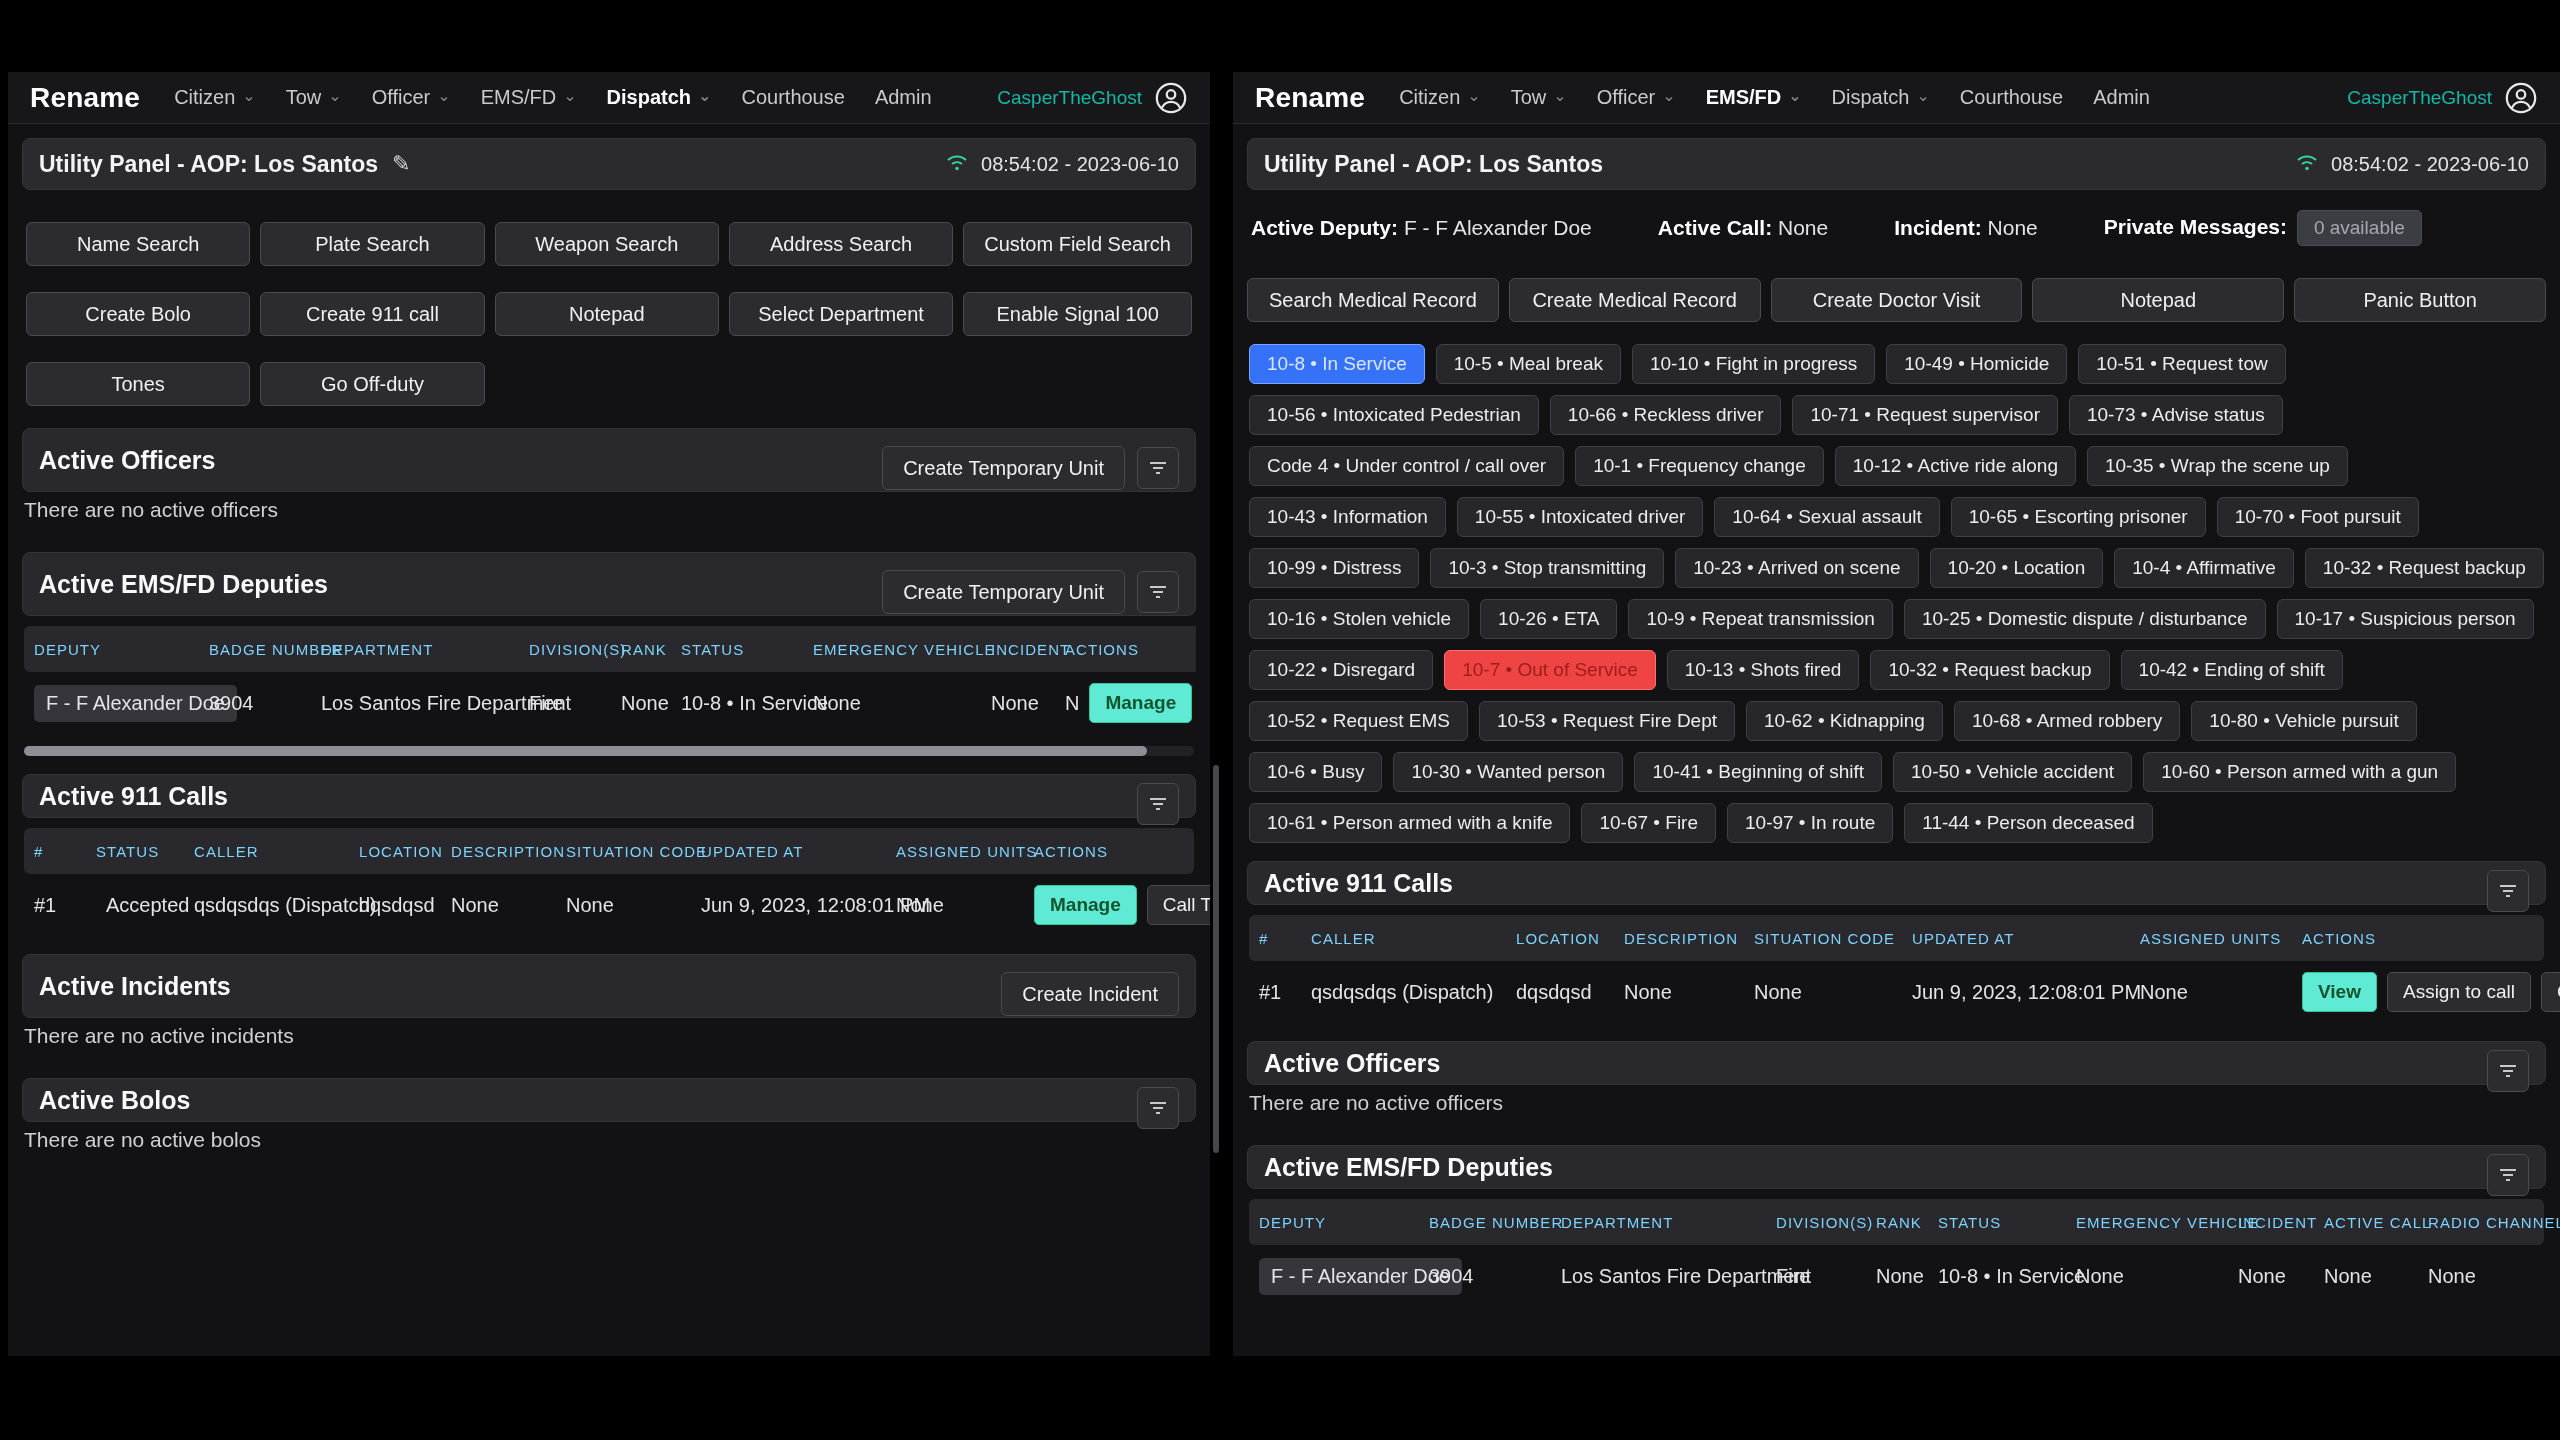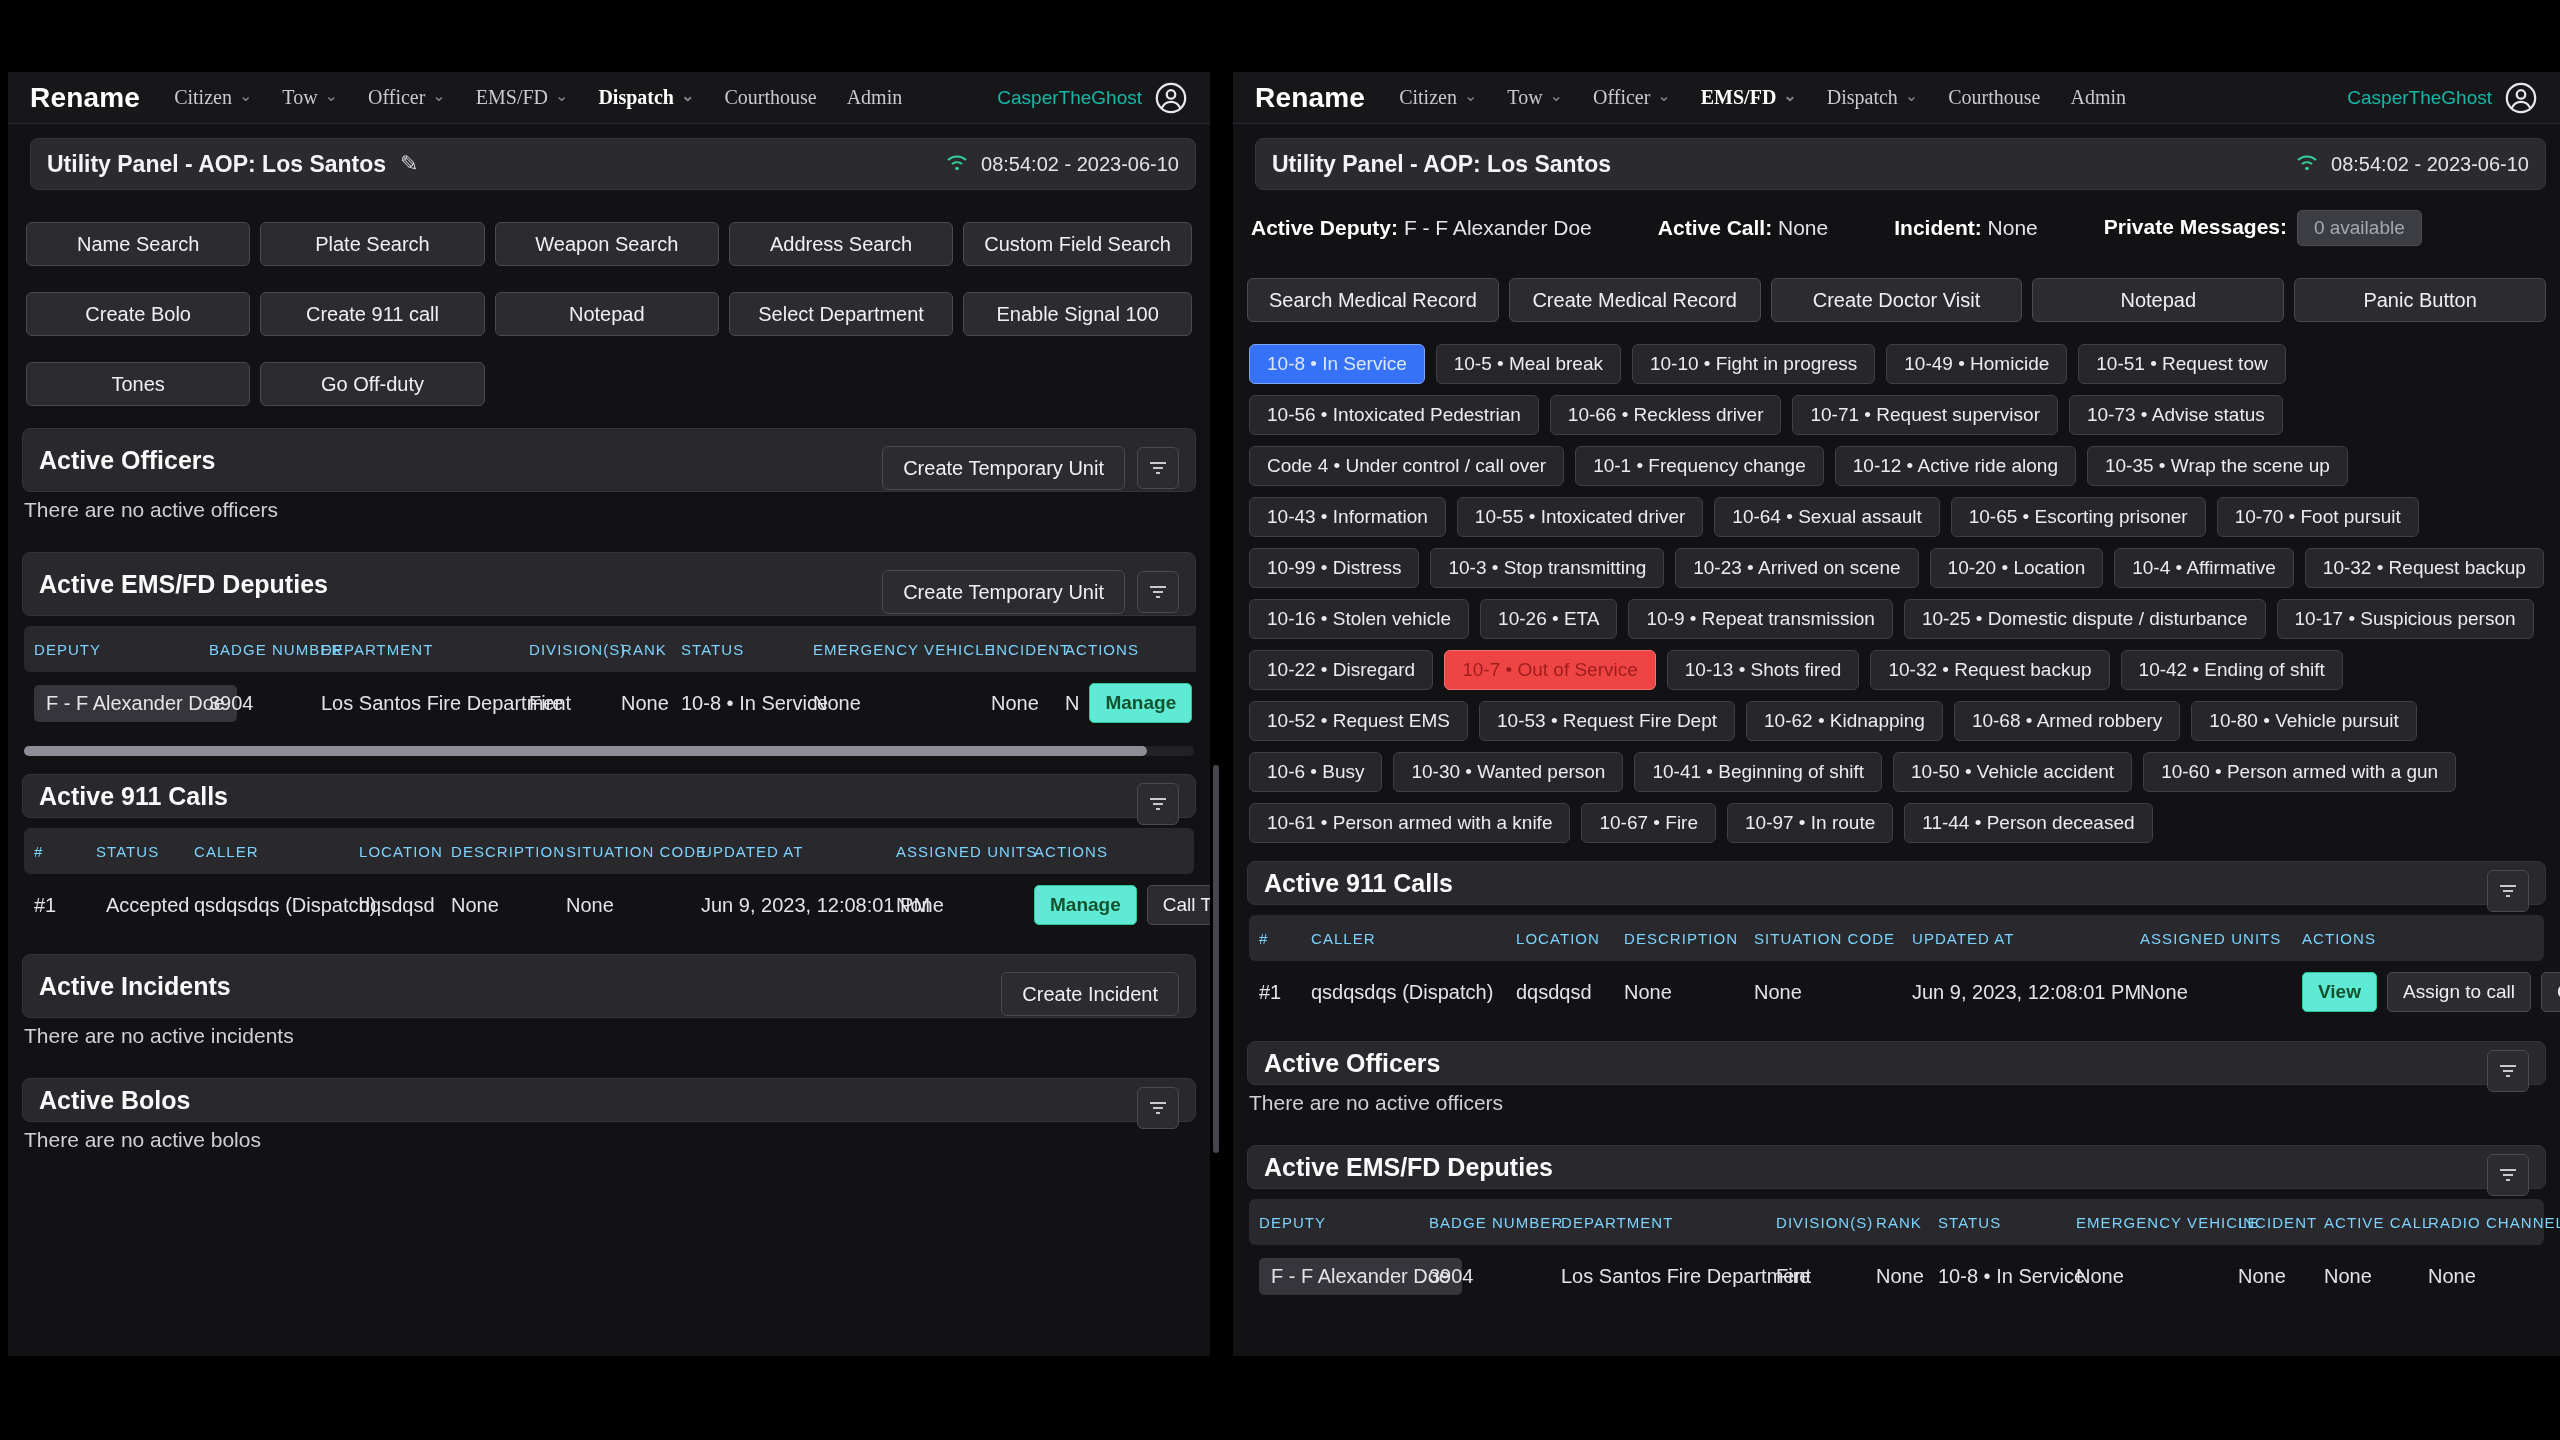--- a/index.html
+++ b/index.html
@@ -6,21 +6,21 @@
   html,body { width:2560px; height:1440px; background:#000; overflow:hidden;
     font-family:"Liberation Sans","DejaVu Sans",sans-serif; color:#e4e4e7; }
   .panel { position:absolute; top:72px; height:1284px; background:#121215; overflow:hidden; }
   #panel-left  { left:8px;    width:1202px; }
   #panel-right { left:1233px; width:1327px; }
 
   
   .navbar { height:52px; background:#17171a; border-bottom:1px solid #2a2a2f;
     display:flex; align-items:center; padding:0 22px; gap:34px; }
   .brand { font-size:28px; font-weight:800; color:#fff; letter-spacing:.2px; }
-  .nav-items { display:flex; align-items:center; gap:30px; flex:1;font-family:Liberation Serif, serif; }
+  .nav-items { display:flex; align-items:center; gap:30px; flex:1; }
   .nav-item { display:flex; align-items:center; gap:7px; font-size:20px; color:#c9c9cf; cursor:pointer; }
   .nav-item.active { color:#fff; font-weight:700; }
   .chev { font-size:16px; color:#84848c; line-height:0; transform:translateY(-2px); }
   .user { display:flex; align-items:center; gap:12px; font-size:19px; color:#14b8a6; }
   .user svg { display:block; }
 
   .content { padding:14px 14px 0 14px; display:flex; flex-direction:column; gap:16px; }
 
   
   .card { border-radius:8px; }
@@ -33,21 +33,21 @@
   .empty-text { font-size:21px; color:#cfcfd6; padding:6px 0 14px 2px; }
 
   .btn { background:#2b2b30; border:1px solid #4a4a52; border-radius:6px; color:#f0f0f3;
     font-size:20px; font-family:inherit; padding:0 20px; height:44px; cursor:pointer;
     display:inline-flex; align-items:center; justify-content:center; white-space:nowrap;margin-top:16px; }
   .icon-btn { width:42px; height:42px; padding:0; margin-left:12px; }
   .icon-btn svg { display:block; }
 
   
   .util-head { background:#2a2a2f; border:1px solid #36363c; border-radius:8px; height:52px;
-    display:flex; align-items:center; padding:0 16px;margin-left:8px; }
+    display:flex; align-items:center; padding:0 16px; }
   .util-title { font-size:23px; font-weight:700; color:#f4f4f6; }
   .edit-btn { background:none; border:none; color:#d4d4d8; font-size:22px; margin-left:14px; cursor:pointer; }
   .util-right { margin-left:auto; display:flex; align-items:center; gap:12px; font-size:20px; color:#e4e4e7; }
 
   
   .grid5 { display:grid; grid-template-columns:repeat(5,1fr); gap:10px; }
   .grid5 .btn { width:100%; }
 
   
   .statusline { display:flex; align-items:center; gap:66px; padding:4px 4px 0 4px; font-size:21px; }

